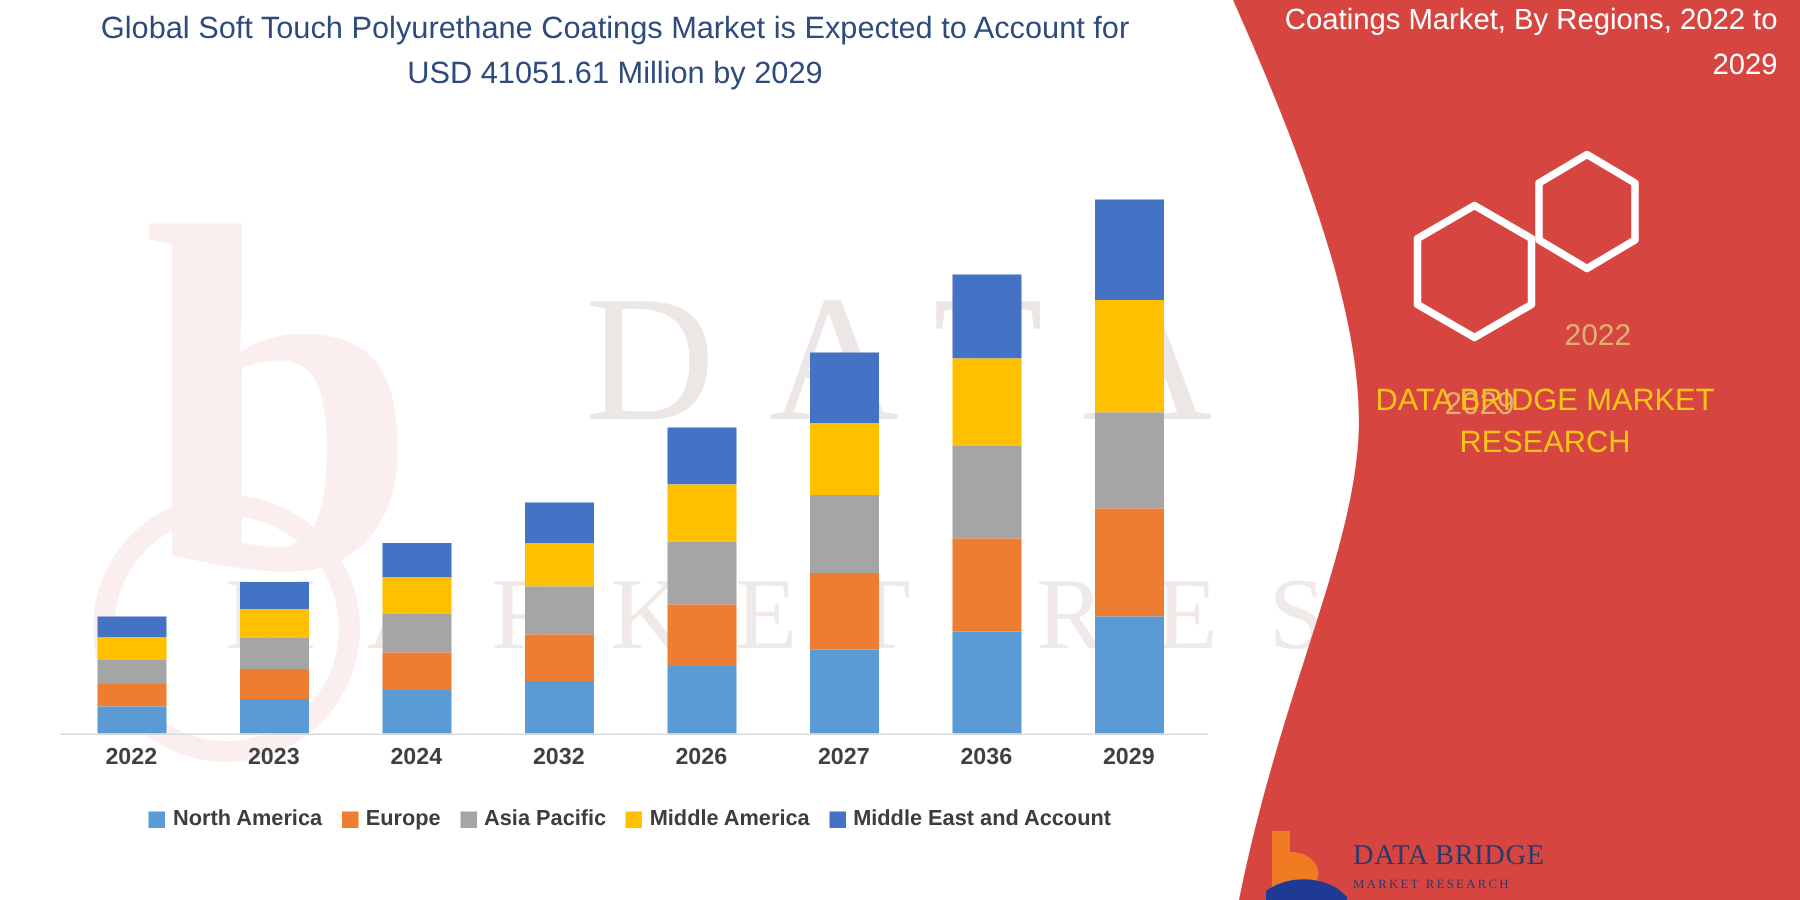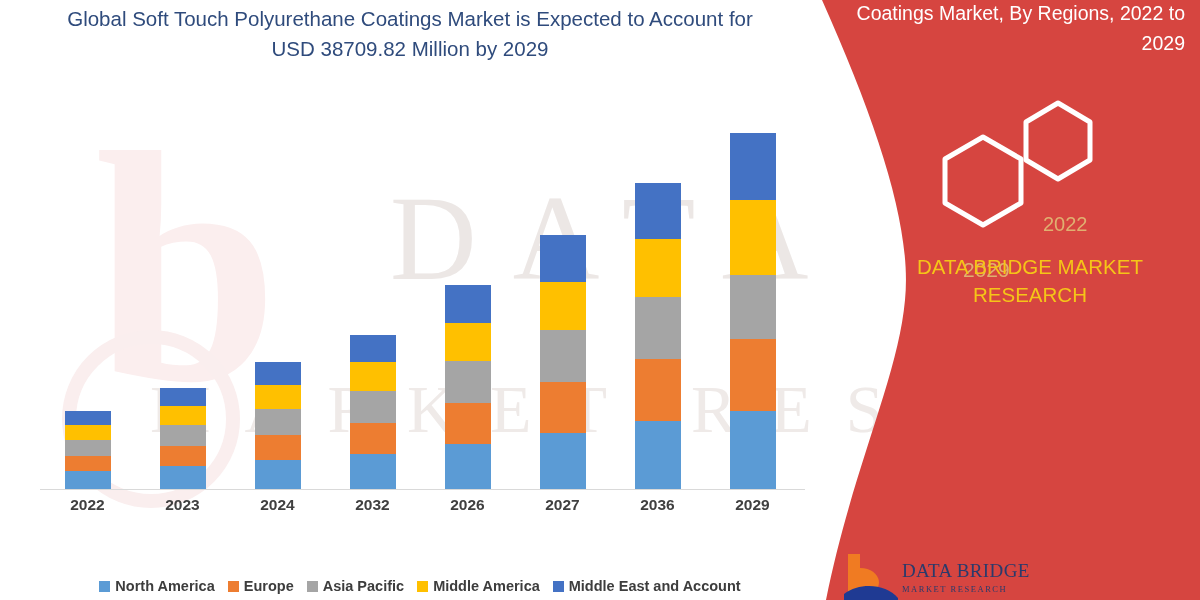--- a/index.html
+++ b/index.html
@@ -61,21 +61,20 @@
   .xlabel{
     width:95px;text-align:center;
     font-size:15.5px;font-weight:700;color:#404040;
   }
 
   
   .legend{
     position:absolute;left:40px;top:538px;width:760px;
     display:flex;justify-content:center;align-items:center;gap:13px;
     flex-wrap:nowrap;
-    margin-top:40px;
   }
   .legend-item{display:flex;align-items:center;gap:5px;white-space:nowrap;}
   .legend-swatch{width:11px;height:11px;display:inline-block;}
   .legend-label{font-size:14.5px;font-weight:700;color:#3d3d3d;}
 
   
   .red-panel{position:absolute;left:0;top:0;width:1200px;height:600px;pointer-events:none;}
 
   .panel-title{
     position:absolute;left:855px;top:-2px;width:330px;
@@ -114,21 +113,21 @@
 
 <div id="stage">
 
   <div class="wm-layer">
     <div class="wm-b">b</div>
     <div class="wm-ring"></div>
     <div class="wm-text wm-big">DATA BRIDGE</div>
     <div class="wm-text wm-small">MARKET RESEARCH</div>
   </div>
 
-  <div class="chart-title">Global Soft Touch Polyurethane Coatings Market is Expected to Account for USD 38709.82 Million by 2029</div>
+  <div class="chart-title">Global Soft Touch Polyurethane Coatings Market is Expected to Account for USD 41051.61 Million by 2029</div>
 
   <div class="bars" id="bars">
       <div class="bar-col">
         <div class="bar">
           <div class="seg" style="background: rgb(68, 114, 196); height: 14.04px;"></div>
           <div class="seg" style="background: rgb(255, 192, 0); height: 15.04px;"></div>
           <div class="seg" style="background: rgb(165, 165, 165); height: 16.05px;"></div>
           <div class="seg" style="background: rgb(237, 125, 49); height: 15.04px;"></div>
           <div class="seg" style="background: rgb(91, 155, 213); height: 18.05px;"></div>
         </div>

